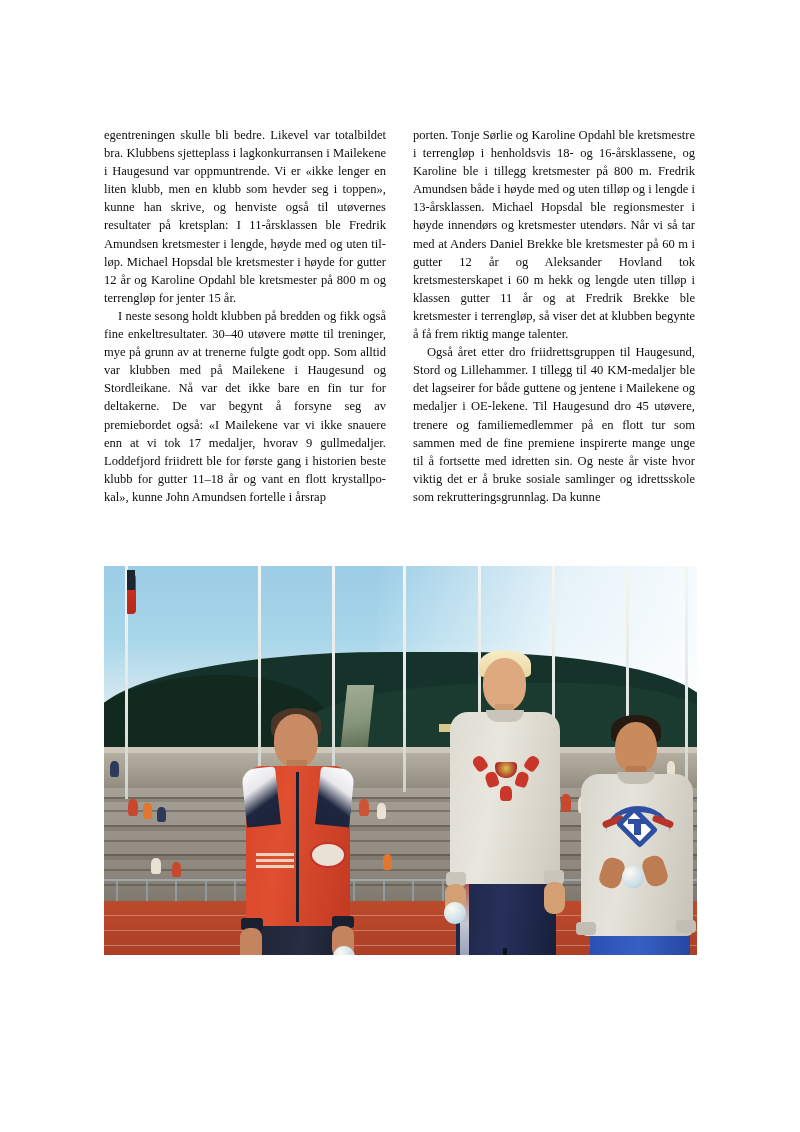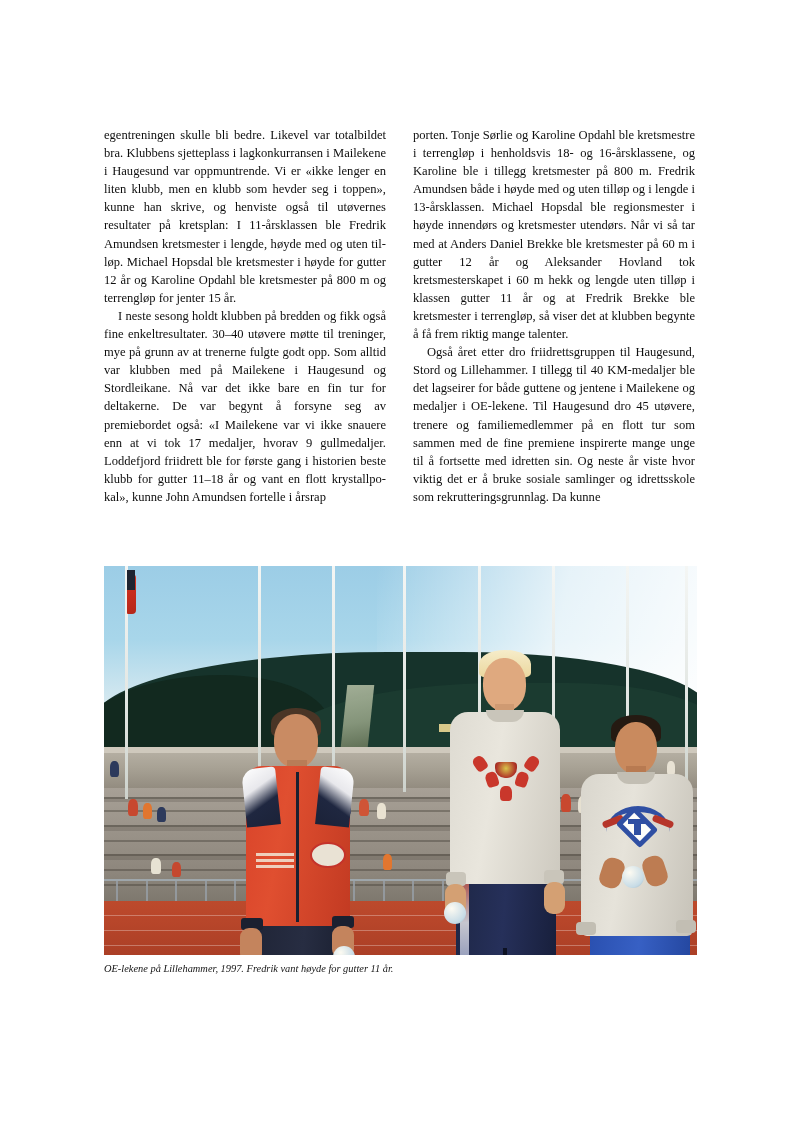--- a/index.html
+++ b/index.html
@@ -661,16 +661,15 @@
         <div class="a3-cuff-l"></div>
         <div class="a3-cuff-r"></div>
         <div class="a3-hand-l"></div>
         <div class="a3-hand-r"></div>
         <div class="a3-medal"></div>
       </div>
 
     </div>
   </div>
 
-  <div class="caption">OE-lekene på Lillehammer, 1997. Fredrik vant høyde for gutter 11 år.</div>
 
 
 </div>
 
 </body></html>

